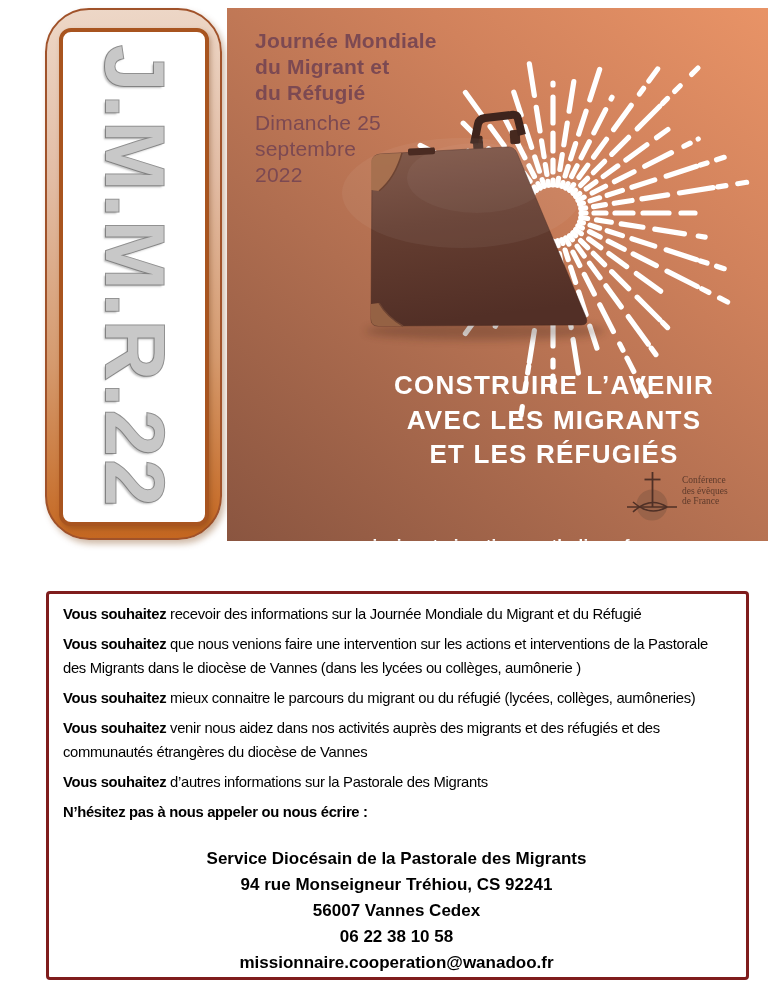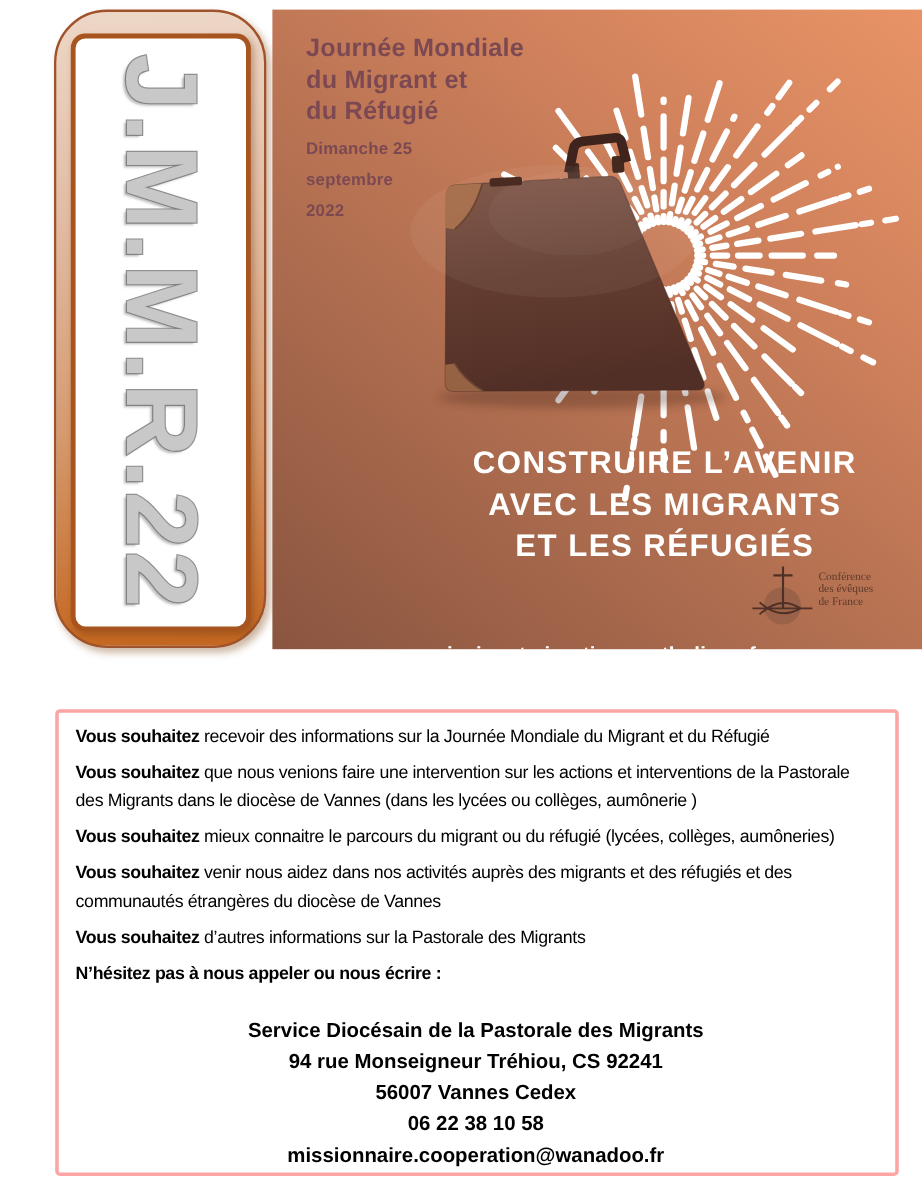--- a/index.html
+++ b/index.html
@@ -18,32 +18,32 @@
   .badge-text{writing-mode:vertical-rl;font-size:84px;font-weight:bold;letter-spacing:3px;
          color:#c8c8c8;-webkit-text-stroke:2px #919191;paint-order:stroke fill;
          text-shadow:2px 2px 2px rgba(110,110,110,.45);white-space:nowrap;}
 
   
   .poster{position:absolute;left:227px;top:8px;width:654px;height:533px;overflow:hidden;
          background:linear-gradient(to bottom left,#f0996a 0%,#d1825c 35%,#b06e50 65%,#8a5540 100%);}
   .poster svg.art{position:absolute;left:0;top:0;width:541px;height:533px;}
   .event-title{position:absolute;left:28px;top:20px;font-size:21px;line-height:26px;
          font-weight:bold;color:#7c4952;letter-spacing:.2px;}
-  .event-date{position:absolute;left:28px;top:102px;font-size:14px;line-height:26px;
-         font-weight:bold;color:#7c4952;letter-spacing:.2px;}
+  .event-date{position:absolute;left:28px;top:102px;font-size:21px;line-height:26px;
+         font-weight:normal;color:#7c4952;letter-spacing:.2px;}
   .headline{position:absolute;left:0;right:0;top:360px;text-align:center;color:#ffffff;
          font-size:26px;line-height:34.5px;font-weight:bold;letter-spacing:1.2px;}
   .website{position:absolute;left:75px;width:390px;top:495px;text-align:center;color:#ffffff;
          font-size:17px;font-weight:bold;letter-spacing:.2px;margin-top:33px;}
   .cef-logo{position:absolute;left:398px;top:458px;width:135px;height:64px;}
   .cef-logo text{font-family:"Liberation Serif",serif;font-size:9.5px;fill:#5d3a2b;}
 
   
   .info-box{position:absolute;left:46px;top:591px;width:703px;height:389px;box-sizing:border-box;
-         border:3px solid #fca5a5;border-radius:4px;padding:8px 16px 0 14px;color:#000;}
+         border:3px solid #7f1d1d;border-radius:4px;padding:8px 16px 0 14px;color:#000;}
   .info-box p{margin:0 0 6px 0;font-size:14.8px;line-height:24px;letter-spacing:-0.3px;}
   .info-box p.closing{margin-top:3px;}
   .contact{margin-top:22px;text-align:center;font-weight:bold;font-size:17px;line-height:26px;}
 </style>
 </head>
 <body>
 
 <div class="page">
 
   <div class="badge">

